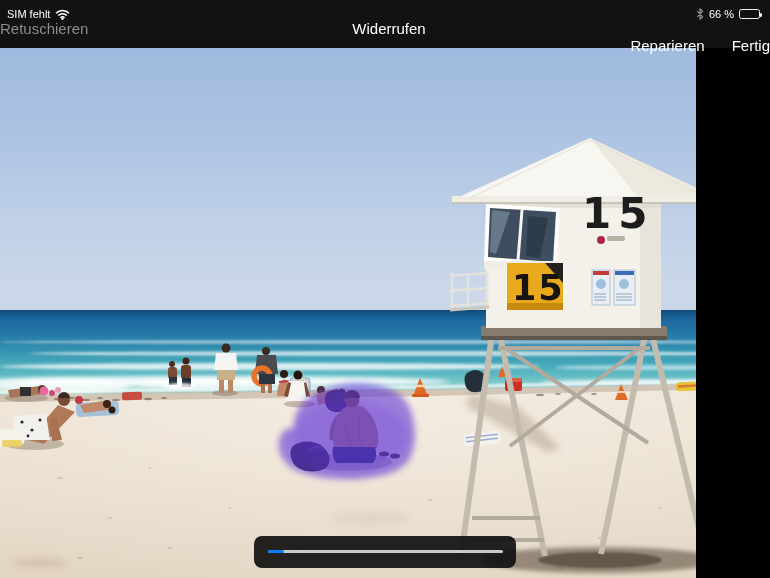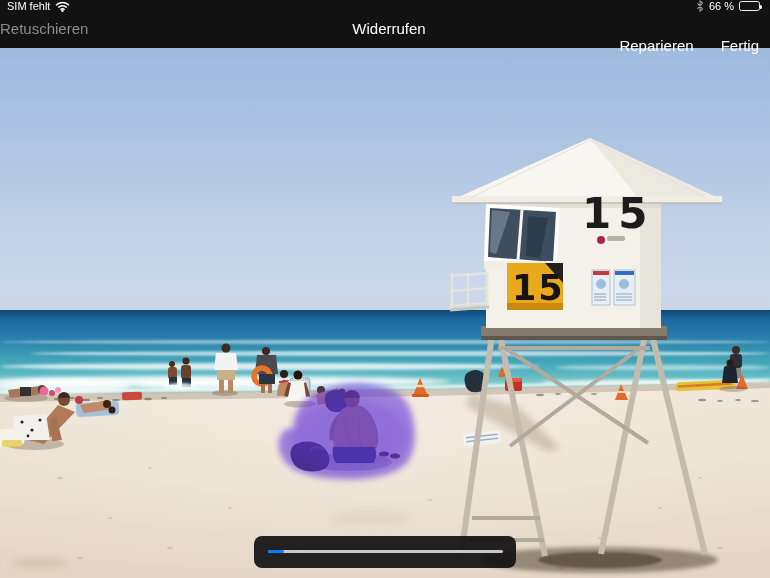--- a/index.html
+++ b/index.html
@@ -2,41 +2,41 @@
 <html><head>
 <meta charset="utf-8">
 <style>
   * { margin:0; padding:0; box-sizing:border-box; }
   html,body { background:#000; }
   body { font-family:"Liberation Sans", sans-serif; }
   .screen { position:relative; width:770px; height:578px; background:#000; overflow:hidden; }
 
   
   .status-bar { position:absolute; top:0; left:0; width:770px; height:20px; background:#121212;
-    display:flex; align-items:flex-start; justify-content:space-between; padding:0 7px;
+    display:flex; align-items:flex-end; justify-content:space-between; padding:0 7px;
     color:#fff; font-size:11px; z-index:30; }
   .sb-left, .sb-right { display:flex; align-items:center; gap:5px; }
   .sb-center { position:absolute; left:0; right:0; text-align:center; font-weight:bold; }
   .batt { position:relative; width:21px; height:10px; border:1px solid rgba(255,255,255,.95);
     border-radius:2.5px; padding:1px; margin-right:3px; }
   .batt-fill { height:100%; width:80%; background:#fff; border-radius:1px; }
   .batt-tip { position:absolute; right:-3px; top:2.5px; width:2px; height:4px;
     background:rgba(255,255,255,.95); border-radius:0 1.5px 1.5px 0; }
 
   
   .toolbar { position:absolute; top:20px; left:0; width:770px; height:28px; background:#121212;
     display:flex; align-items:center; z-index:30;flex-direction:column; }
   .toolbar button { background:none; border:none; color:#fff; font-size:15px;
     font-family:"Liberation Sans", sans-serif; cursor:pointer; padding:0; }
   .tb-left { margin-left:8px; }
   .tb-title { position:absolute; left:0; right:0; text-align:left; color:#8b8b90; font-size:15px; }
-  .tb-right { margin-left:auto; display:flex; gap:27px; margin-right:11px; z-index:1; }
+  .tb-right { margin-left:auto; display:flex; gap:27px; margin-right:0; z-index:1; }
 
   
-  .photo { position:absolute; top:48px; left:0; width:770px; height:530px; overflow:hidden; }
+  .photo { position:absolute; top:48px; left:0; width:696px; height:530px; overflow:hidden; }
   .sky { position:absolute; left:0; top:0; width:770px; height:266px;
     background:linear-gradient(180deg,#9fbade 0%,#abc2e2 30%,#bfd0e7 65%,#ccd8ea 92%,#c9d6e8 100%); }
   .ocean { position:absolute; left:0; top:262px; width:770px; height:92px;
     background:linear-gradient(180deg,#0e4975 0%,#155a8c 5%,#1d6ba1 12%,#2374a8 22%,#2a82ac 32%,
       #3390b0 42%,#3fa0b6 52%,#4cadbd 62%,#63bcc4 72%,#8fd0cd 83%,#bfe4dc 93%,#d8ede4 100%); }
   .foam { position:absolute; background:#fff; border-radius:50%; }
   .f1 { left:0;   top:292px; width:770px; height:4px;  opacity:.5;  filter:blur(1px); }
   .f2 { left:30px; top:303px; width:740px; height:5px; opacity:.65; filter:blur(1.2px); }
   .f3 { left:0;   top:315px; width:540px; height:7px;  opacity:.8;  filter:blur(1.5px); }
   .f3b{ left:555px;top:317px; width:215px; height:5px; opacity:.55; filter:blur(1.5px); }

